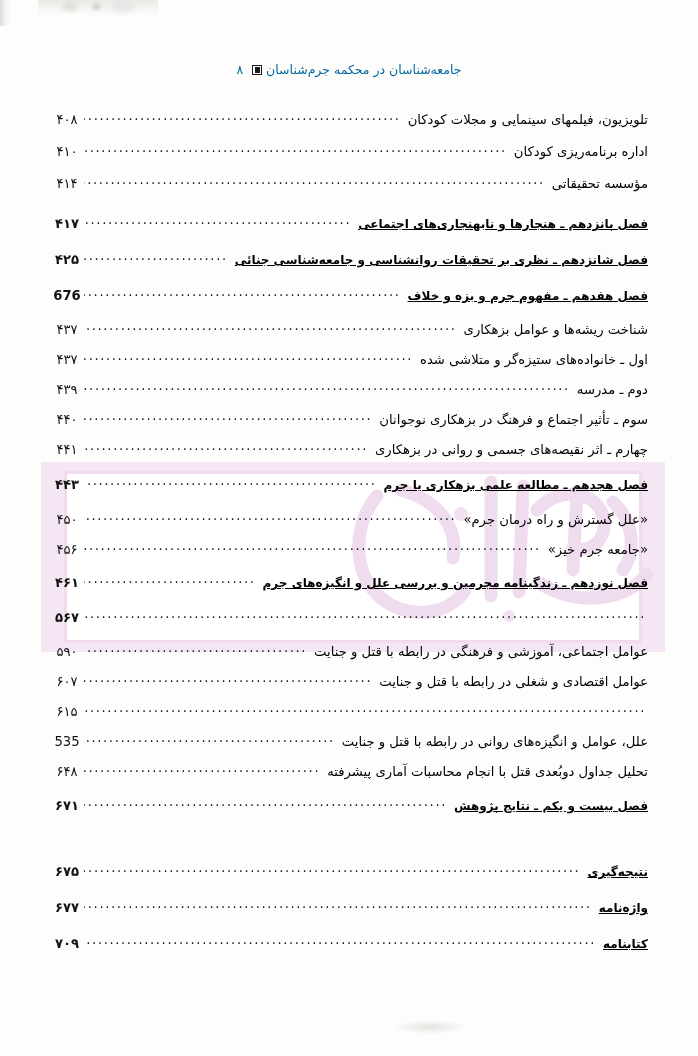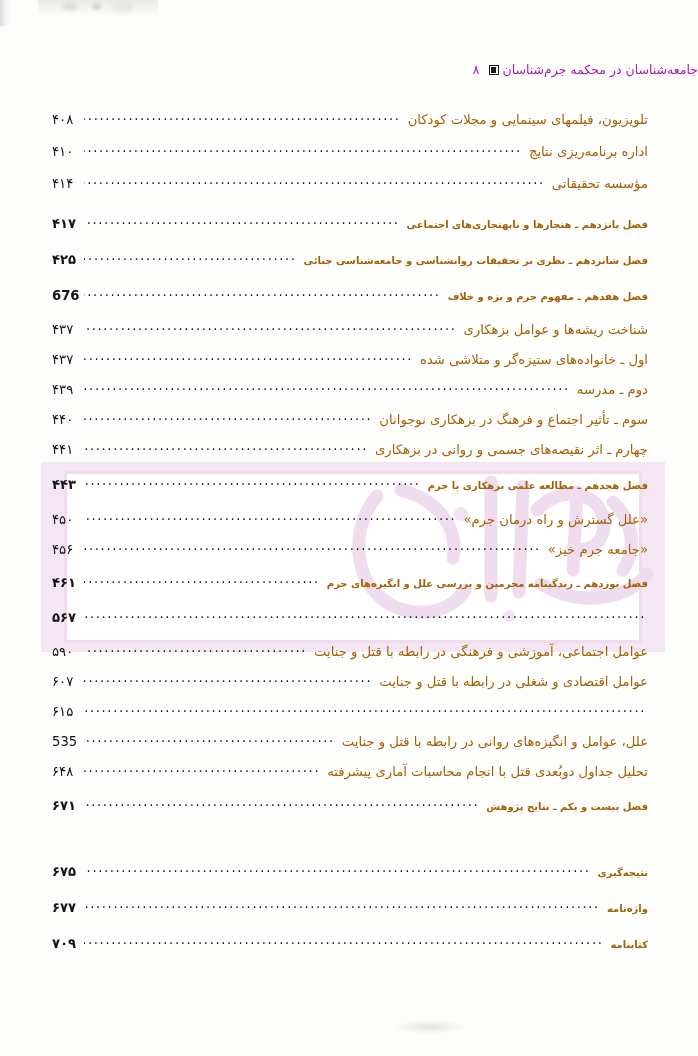--- a/index.html
+++ b/index.html
@@ -72,23 +72,23 @@
     background: radial-gradient(ellipse at center, #e4e3e0 0%, rgba(253,253,252,0) 72%);
     pointer-events: none;
   }
 
   
   .running-head {
     position: absolute;
     top: 62px;
     right: 0;
     width: 100%;
-    text-align: right;
+    text-align: center;
     font-size: 12.5px;
-    color: #a21caf;
+    color: #0369a1;
     letter-spacing: .2px;
     white-space: nowrap;
   }
   .running-head .folio {
     font-size: 12.5px;
     margin-right: 5px;
   }
   .rh-mark {
     display: inline-block;
     width: 8px;
@@ -154,26 +154,27 @@
     direction: rtl;
     white-space: nowrap;
     color: #141417;
     left: 52px;
     right: 50px;
   }
   .entry .label {
     font-size: 13.2px;
     flex: 0 0 auto;
     padding-left: 5px;
-    color: #a16207;
+    color: #000000;
     letter-spacing: .1px;
   }
   .entry.bold .label {
     font-weight: 700;
-    font-size: 10px;
+    font-size: 12px;
+    text-decoration: underline;
   }
   .entry .leader {
     flex: 1 1 auto;
     overflow: hidden;
     height: 1em;
     position: relative;
     margin: 0 2px;
   }
   .entry .leader::before {
     content: "......................................................................................................................................................................";
@@ -185,21 +186,21 @@
     color: #1a1a1d;
     white-space: nowrap;
   }
   .entry .pageno {
     flex: 0 0 auto;
     font-size: 13.2px;
     color: #141417;
     direction: rtl;
     unicode-bidi: plaintext;
     min-width: 30px;
-    text-align: left;
+    text-align: center;
   }
   .entry.bold .pageno {
     font-weight: 700;
   }
 </style>
 </head>
 <body>
 
 <div class="page">
 
@@ -249,21 +250,21 @@
     </svg>
   </div>
 
   <div class="toc">
       <div class="entry" style="top: 0px;">
         <span class="label">تلویزیون، فیلمهای سینمایی و مجلات کودکان</span>
         <span class="leader"></span>
         <span class="pageno">۴۰۸</span>
       </div>
       <div class="entry" style="top: 32px;">
-        <span class="label">اداره برنامه‌ریزی نتایج</span>
+        <span class="label">اداره برنامه‌ریزی کودکان</span>
         <span class="leader"></span>
         <span class="pageno">۴۱۰</span>
       </div>
       <div class="entry" style="top: 64px;">
         <span class="label">مؤسسه تحقیقاتی</span>
         <span class="leader"></span>
         <span class="pageno">۴۱۴</span>
       </div>
       <div class="entry bold" style="top: 104px;">
         <span class="label">فصل پانزدهم ـ هنجارها و نابهنجاری‌های اجتماعی</span>

